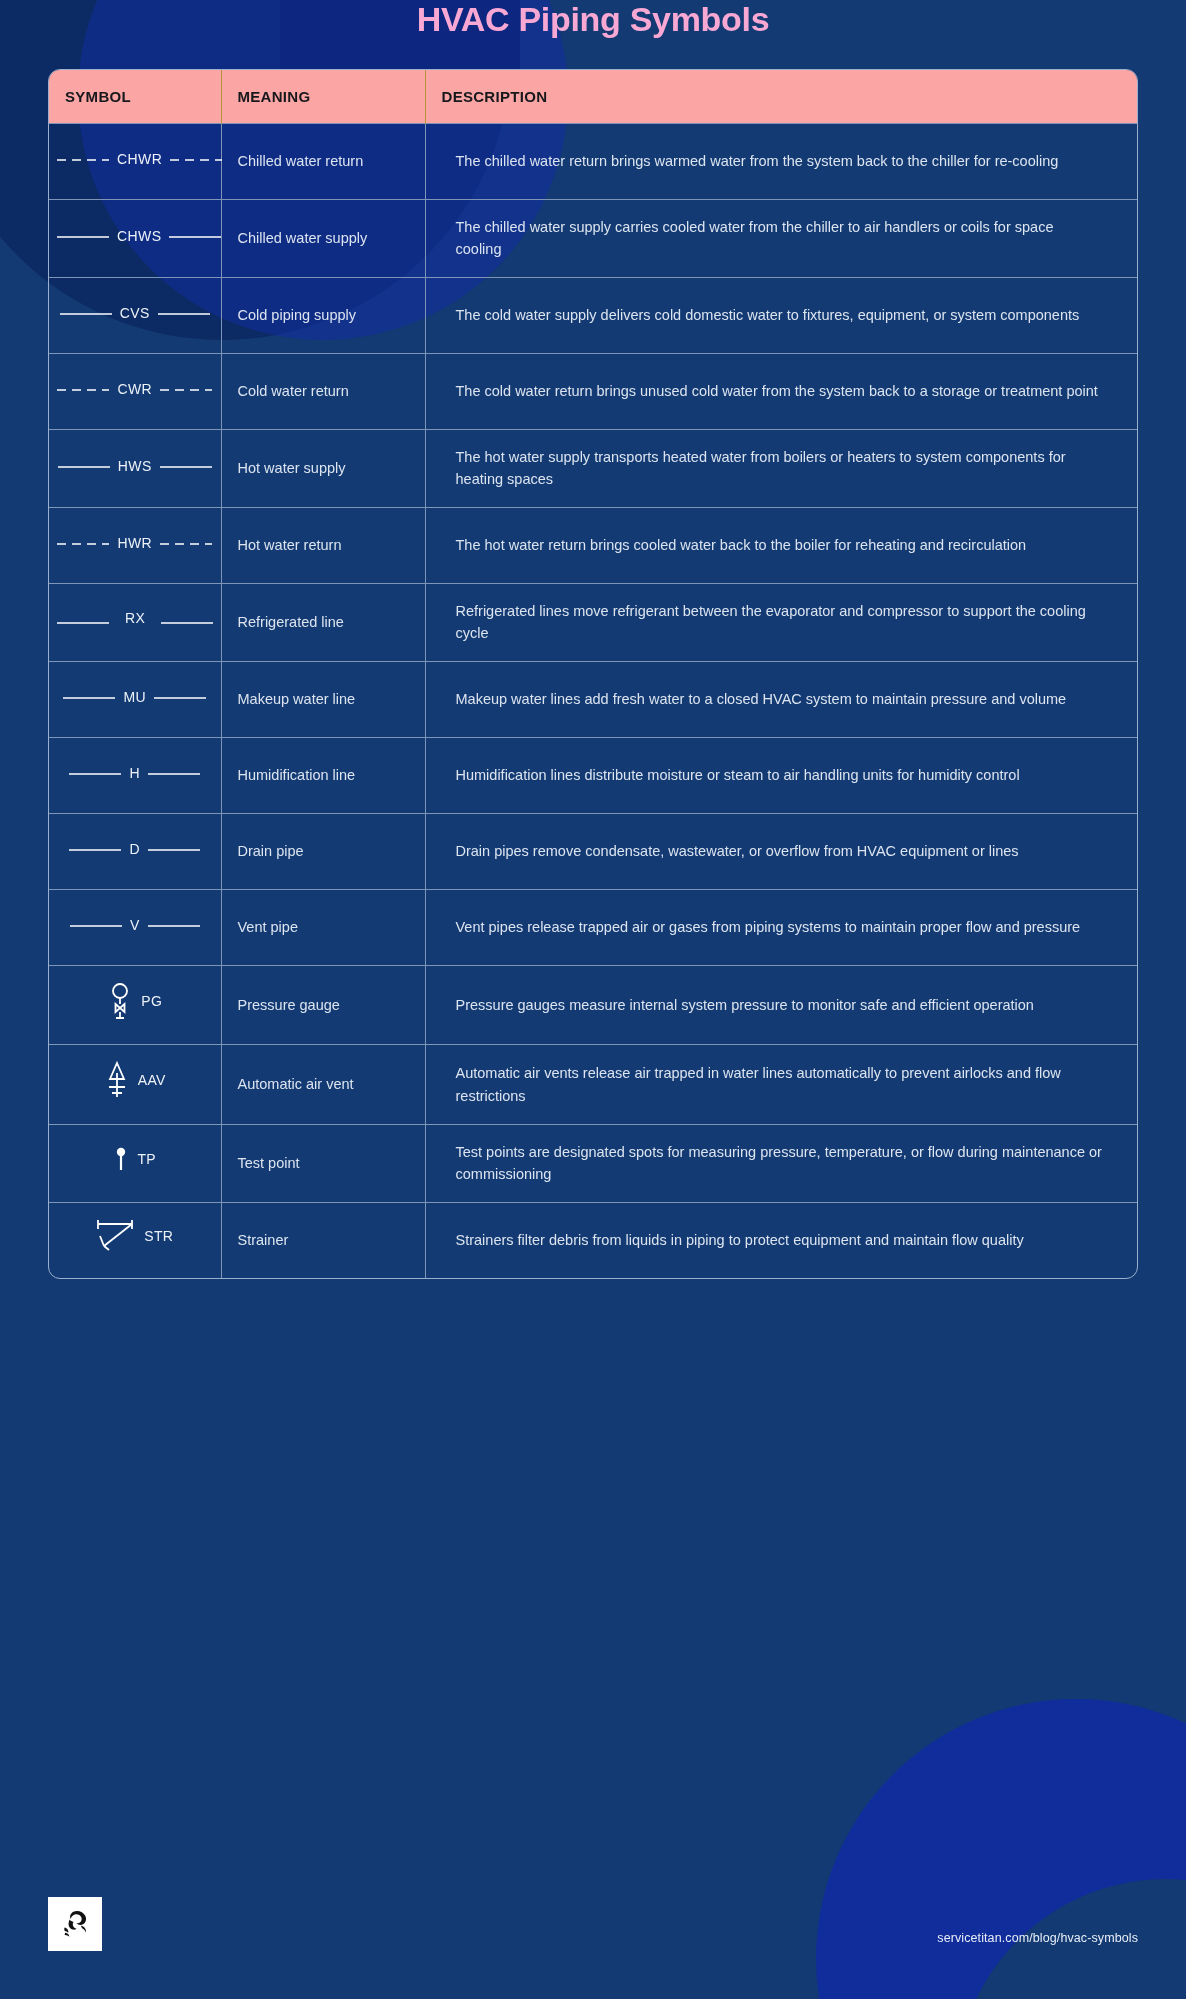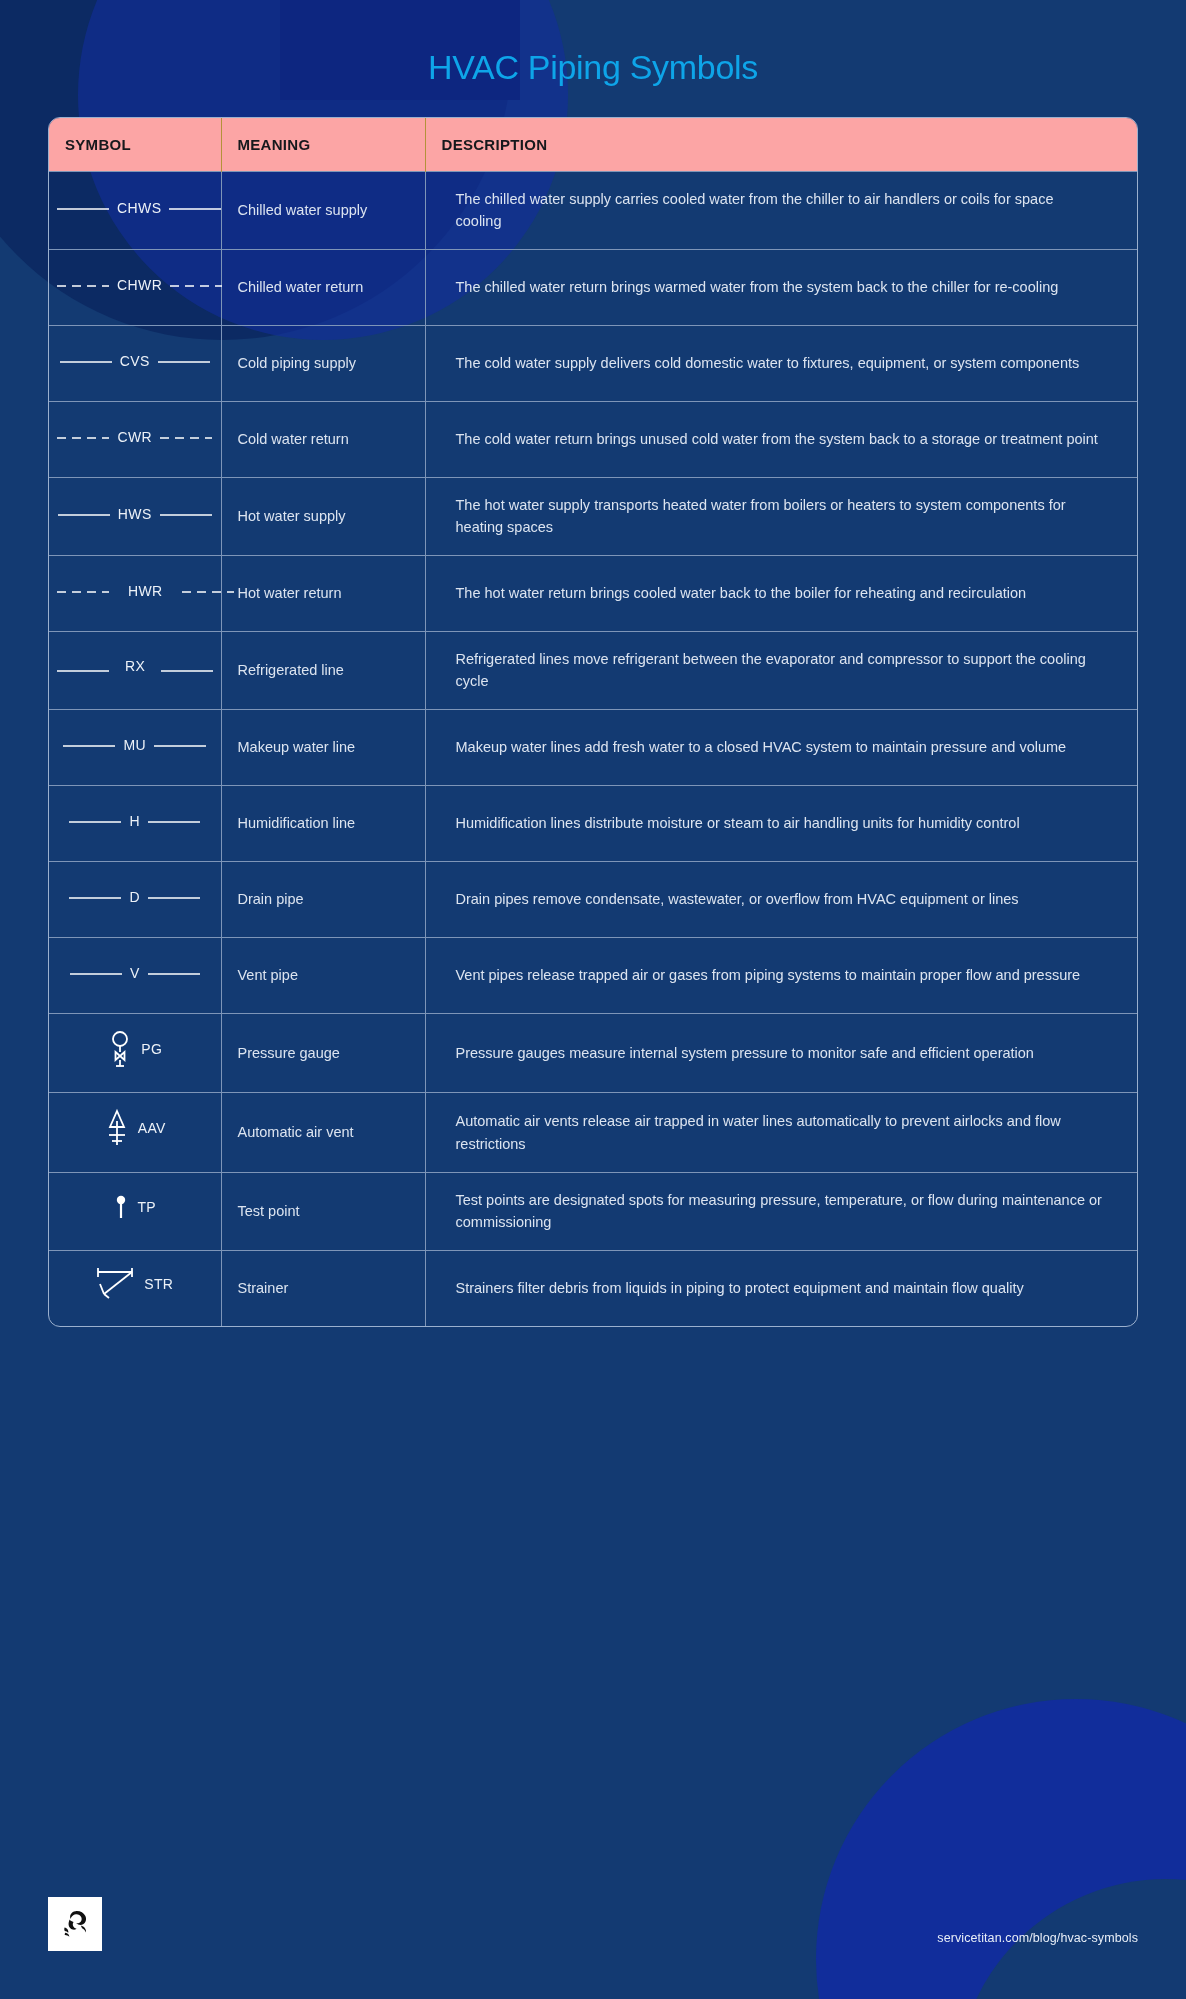--- a/index.html
+++ b/index.html
@@ -64,25 +64,24 @@
     height: 420px;
     background: #133A72;
     border-radius: 50%;
   }
 
   
   .page-title {
     position: relative;
     z-index: 3;
     text-align: center;
-    color: #0ea5e9;
+    color: #f9a8d4;
     font-size: 34px;
-    font-weight: normal;
+    font-weight: bold;
     letter-spacing: -0.3px;
-    padding-top: 48px;
     padding-bottom: 30px;
   }
 
   
   .table-wrap {
     position: relative;
     z-index: 3;
     margin: 0 48px;
     border: 1px solid #9BB0CE;
     border-radius: 12px;
@@ -189,54 +188,54 @@
         <th>SYMBOL</th>
         <th>MEANING</th>
         <th>DESCRIPTION</th>
       </tr>
     </thead>
     <tbody id="table-body">
         <tr>
           <td class="cell-symbol"><span class="sym" style="gap:8px;align-items:center;">
               <span class="sym">
                 <svg width="52" height="14" viewBox="0 0 52 14">
+                  <line x1="0" y1="7" x2="52" y2="7" stroke="#FFFFFF" stroke-width="1.6" stroke-dasharray="9 6"></line>
+                </svg>
+              </span>
+              <span class="sym-label">CHWR</span>
+              <span class="sym">
+                <svg width="52" height="14" viewBox="0 0 52 14">
+                  <line x1="0" y1="7" x2="52" y2="7" stroke="#FFFFFF" stroke-width="1.6" stroke-dasharray="9 6"></line>
+                </svg>
+              </span>
+            </span></td>
+          <td class="cell-meaning">Chilled water return</td>
+          <td class="cell-desc">The chilled water return brings warmed water from the system back to the chiller for re-cooling</td>
+        </tr>
+        <tr>
+          <td class="cell-symbol"><span class="sym" style="gap:8px;align-items:center;">
+              <span class="sym">
+                <svg width="52" height="14" viewBox="0 0 52 14">
                   <line x1="0" y1="7" x2="52" y2="7" stroke="#FFFFFF" stroke-width="1.6"></line>
                 </svg>
               </span>
               <span class="sym-label">CHWS</span>
               <span class="sym">
                 <svg width="52" height="14" viewBox="0 0 52 14">
                   <line x1="0" y1="7" x2="52" y2="7" stroke="#FFFFFF" stroke-width="1.6"></line>
                 </svg>
               </span>
             </span></td>
           <td class="cell-meaning">Chilled water supply</td>
           <td class="cell-desc">The chilled water supply carries cooled water from the chiller to air handlers or coils for space cooling</td>
         </tr>
         <tr>
           <td class="cell-symbol"><span class="sym" style="gap:8px;align-items:center;">
               <span class="sym">
                 <svg width="52" height="14" viewBox="0 0 52 14">
-                  <line x1="0" y1="7" x2="52" y2="7" stroke="#FFFFFF" stroke-width="1.6" stroke-dasharray="9 6"></line>
-                </svg>
-              </span>
-              <span class="sym-label">CHWR</span>
-              <span class="sym">
-                <svg width="52" height="14" viewBox="0 0 52 14">
-                  <line x1="0" y1="7" x2="52" y2="7" stroke="#FFFFFF" stroke-width="1.6" stroke-dasharray="9 6"></line>
-                </svg>
-              </span>
-            </span></td>
-          <td class="cell-meaning">Chilled water return</td>
-          <td class="cell-desc">The chilled water return brings warmed water from the system back to the chiller for re-cooling</td>
-        </tr>
-        <tr>
-          <td class="cell-symbol"><span class="sym" style="gap:8px;align-items:center;">
-              <span class="sym">
-                <svg width="52" height="14" viewBox="0 0 52 14">
                   <line x1="0" y1="7" x2="52" y2="7" stroke="#FFFFFF" stroke-width="1.6"></line>
                 </svg>
               </span>
               <span class="sym-label">CVS</span>
               <span class="sym">
                 <svg width="52" height="14" viewBox="0 0 52 14">
                   <line x1="0" y1="7" x2="52" y2="7" stroke="#FFFFFF" stroke-width="1.6"></line>
                 </svg>
               </span>
             </span></td>
@@ -271,21 +270,21 @@
               <span class="sym">
                 <svg width="52" height="14" viewBox="0 0 52 14">
                   <line x1="0" y1="7" x2="52" y2="7" stroke="#FFFFFF" stroke-width="1.6"></line>
                 </svg>
               </span>
             </span></td>
           <td class="cell-meaning">Hot water supply</td>
           <td class="cell-desc">The hot water supply transports heated water from boilers or heaters to system components for heating spaces</td>
         </tr>
         <tr>
-          <td class="cell-symbol"><span class="sym" style="gap:19px;align-items:center;">
+          <td class="cell-symbol"><span class="sym" style="gap:8px;align-items:center;">
               <span class="sym">
                 <svg width="52" height="14" viewBox="0 0 52 14">
                   <line x1="0" y1="7" x2="52" y2="7" stroke="#FFFFFF" stroke-width="1.6" stroke-dasharray="9 6"></line>
                 </svg>
               </span>
               <span class="sym-label">HWR</span>
               <span class="sym">
                 <svg width="52" height="14" viewBox="0 0 52 14">
                   <line x1="0" y1="7" x2="52" y2="7" stroke="#FFFFFF" stroke-width="1.6" stroke-dasharray="9 6"></line>
                 </svg>

